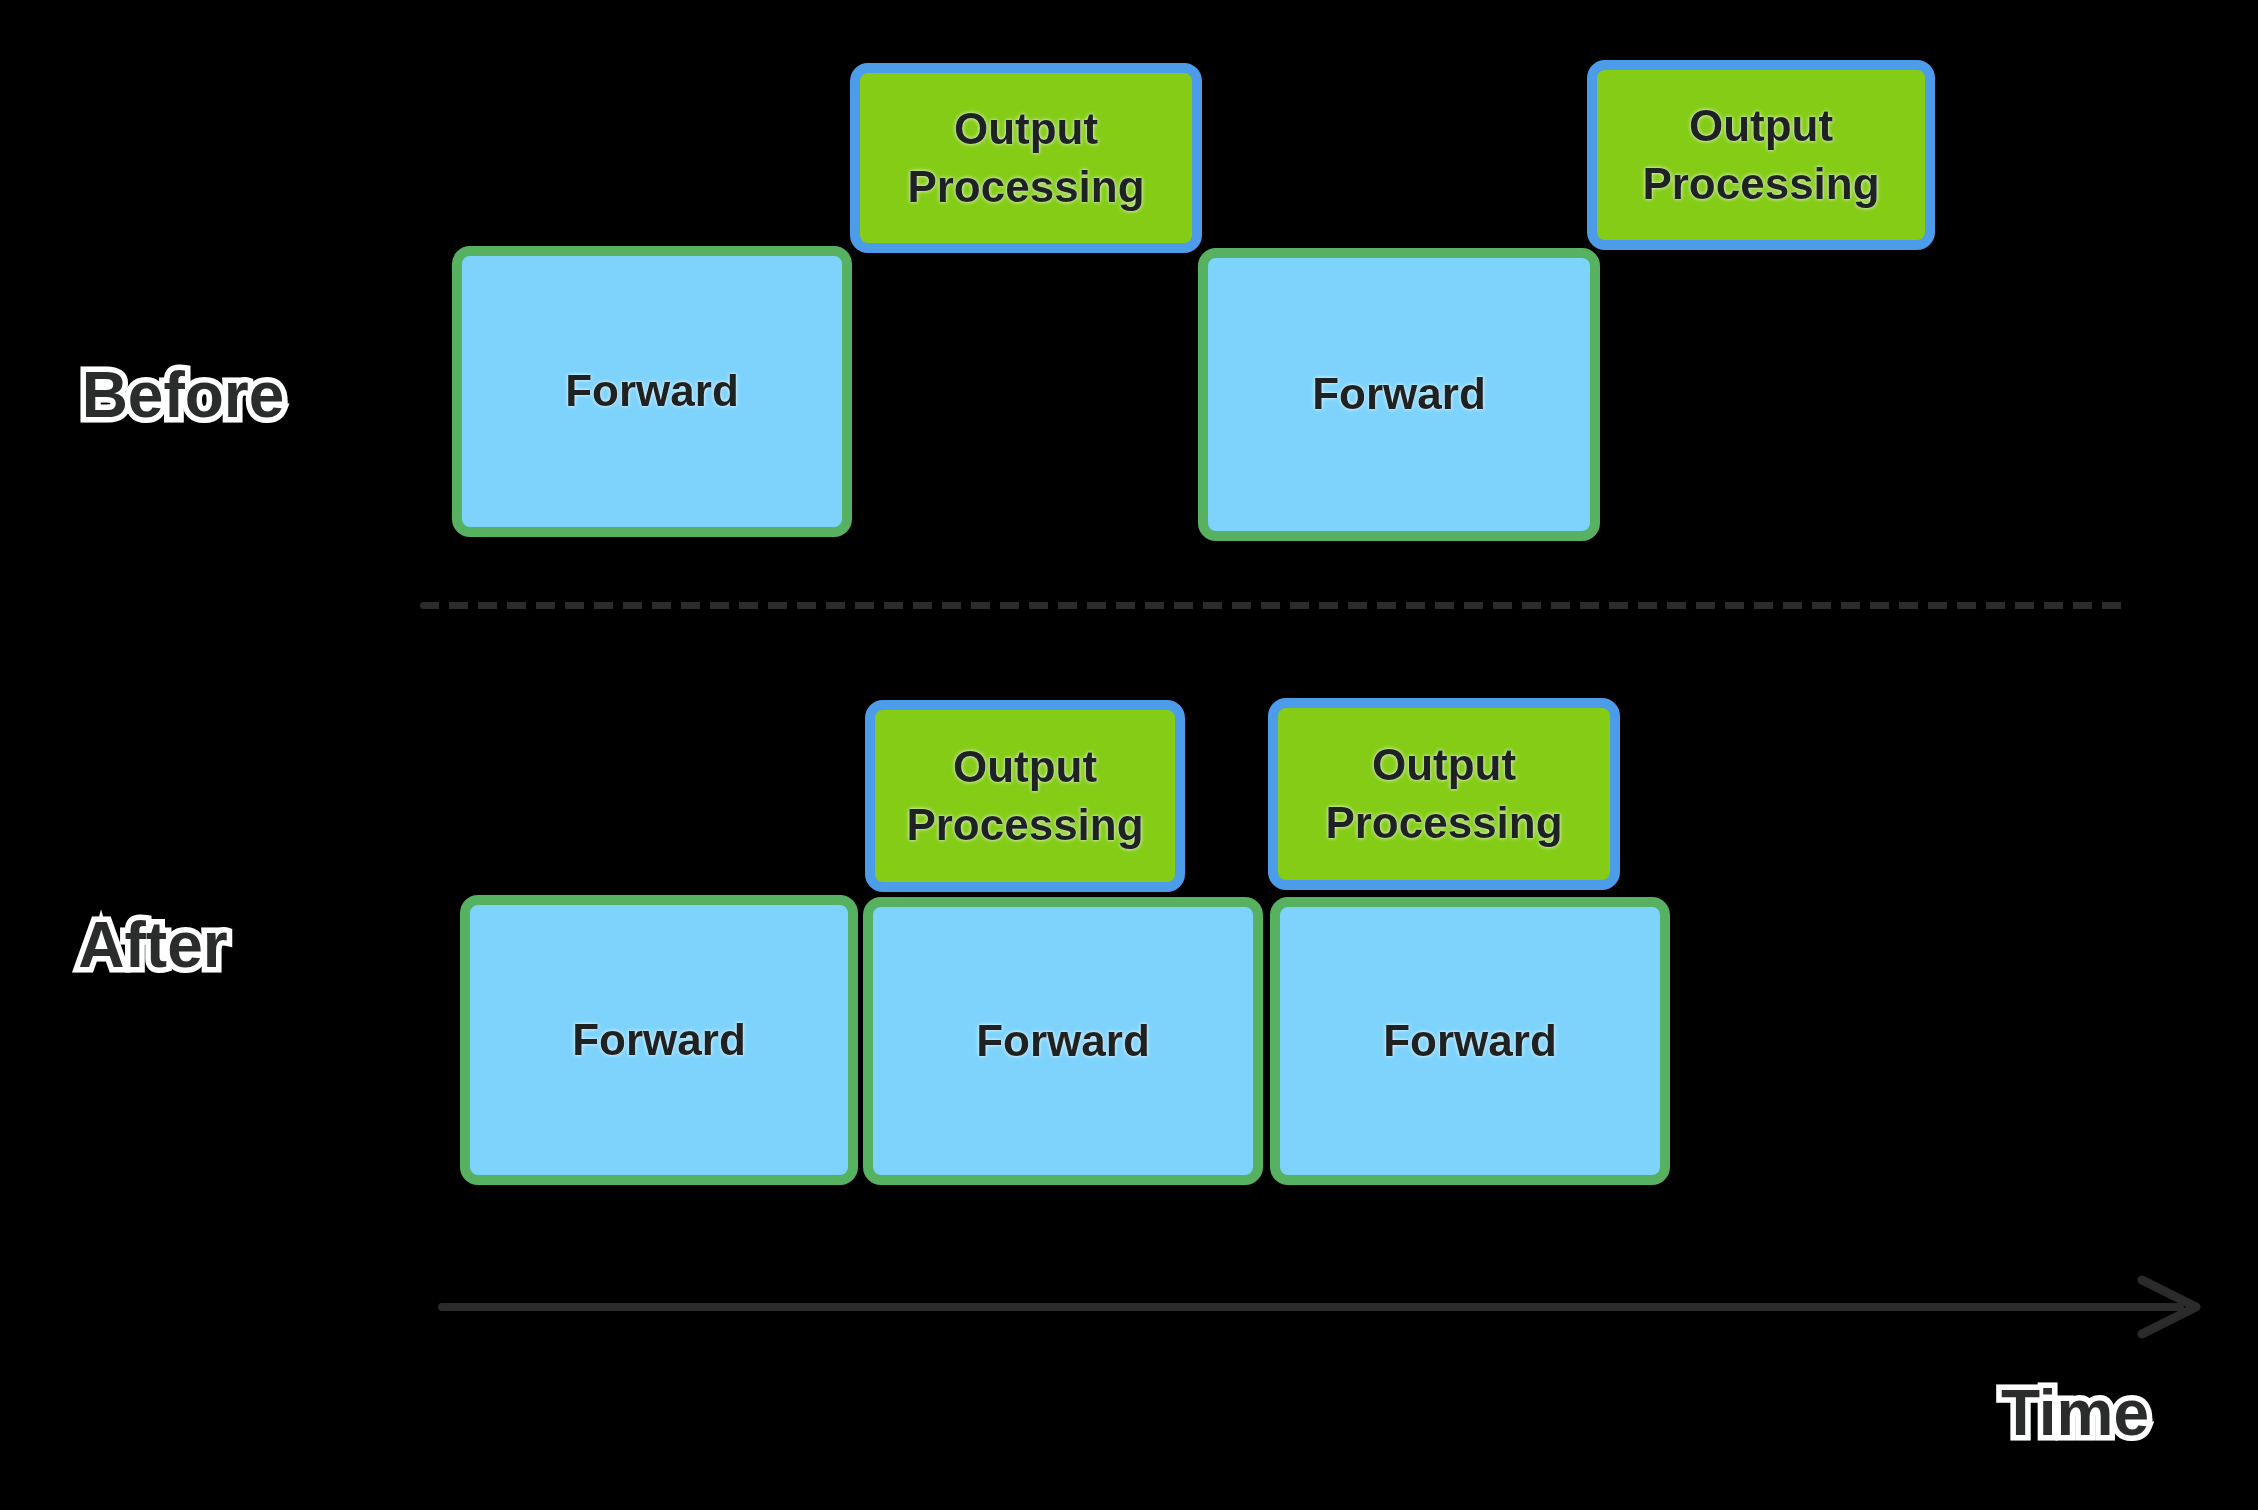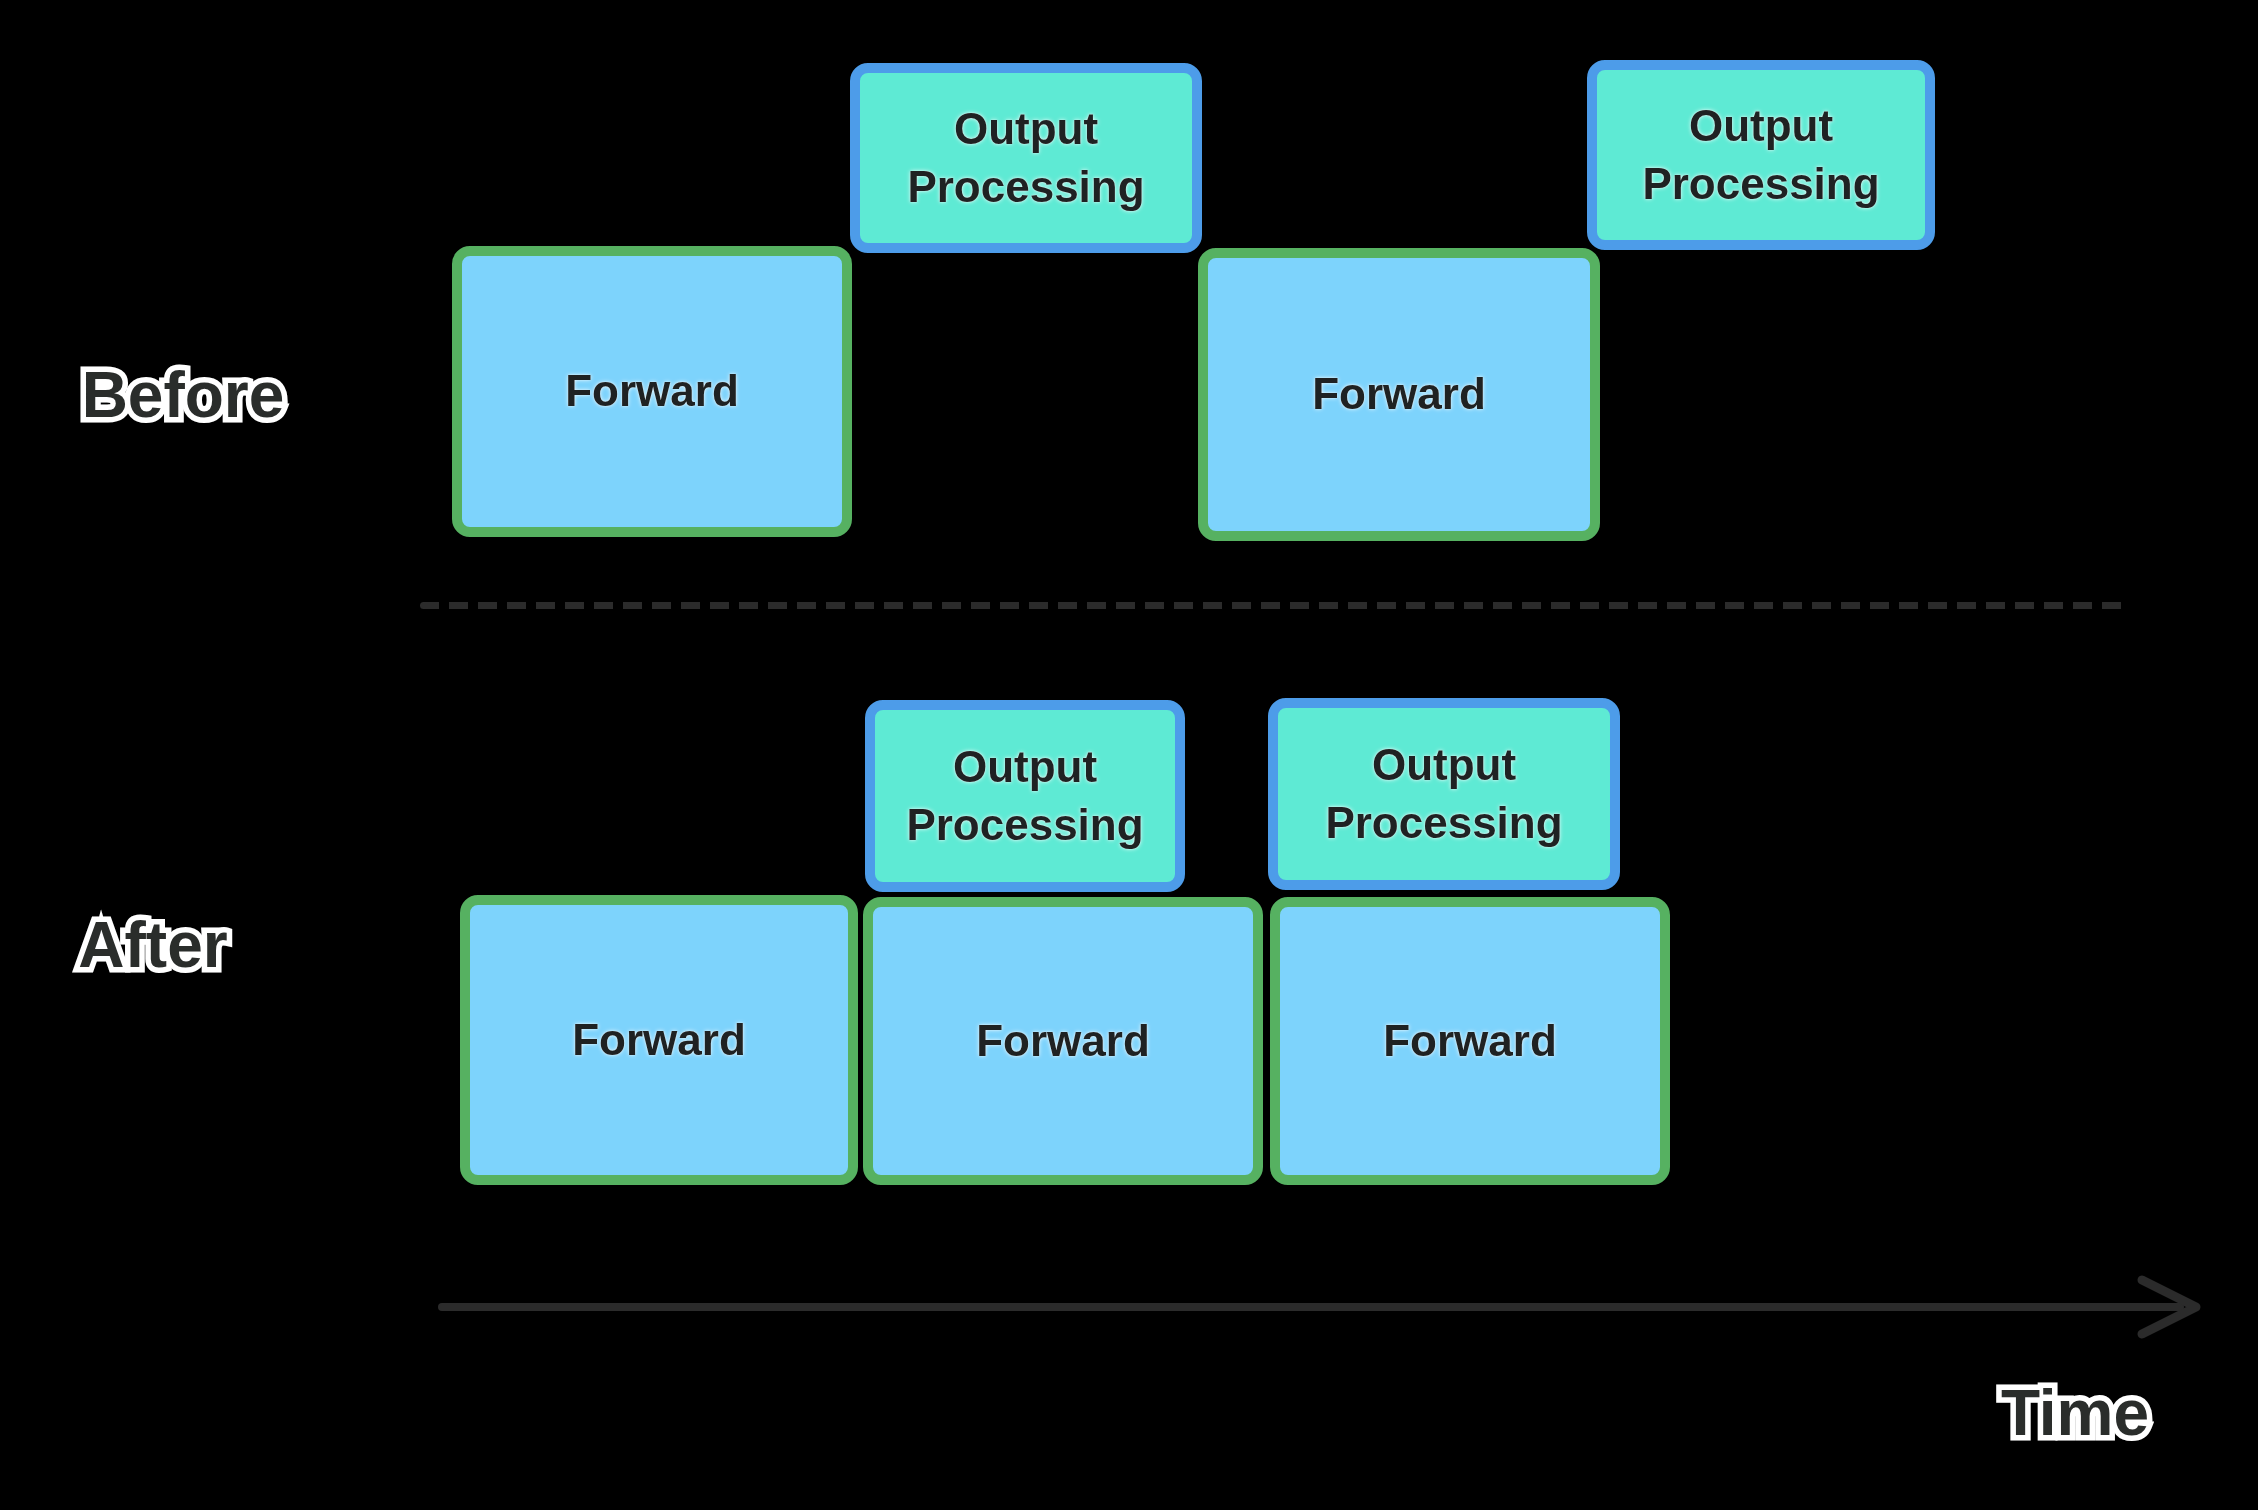--- a/index.html
+++ b/index.html
@@ -24,21 +24,21 @@
     align-items: center;
     justify-content: center;
     text-align: center;
     border-radius: 18px;
   }
   .box.green {
     background: #7dd3fc;
     border: 10px solid #56b161;
   }
   .box.blue {
-    background: #5eead4;
+    background: #84cc16;
     border: 10px solid #4d9ce9;
     justify-content: flex-end;
   }
   .box-label {
     font-weight: 700;
     font-size: 44px;
     line-height: 1.32;
     color: #1f2223;
     text-shadow: 0 0 4px rgba(255,255,255,0.85), 0 0 1px rgba(255,255,255,0.9);
     padding: 0 14px;

